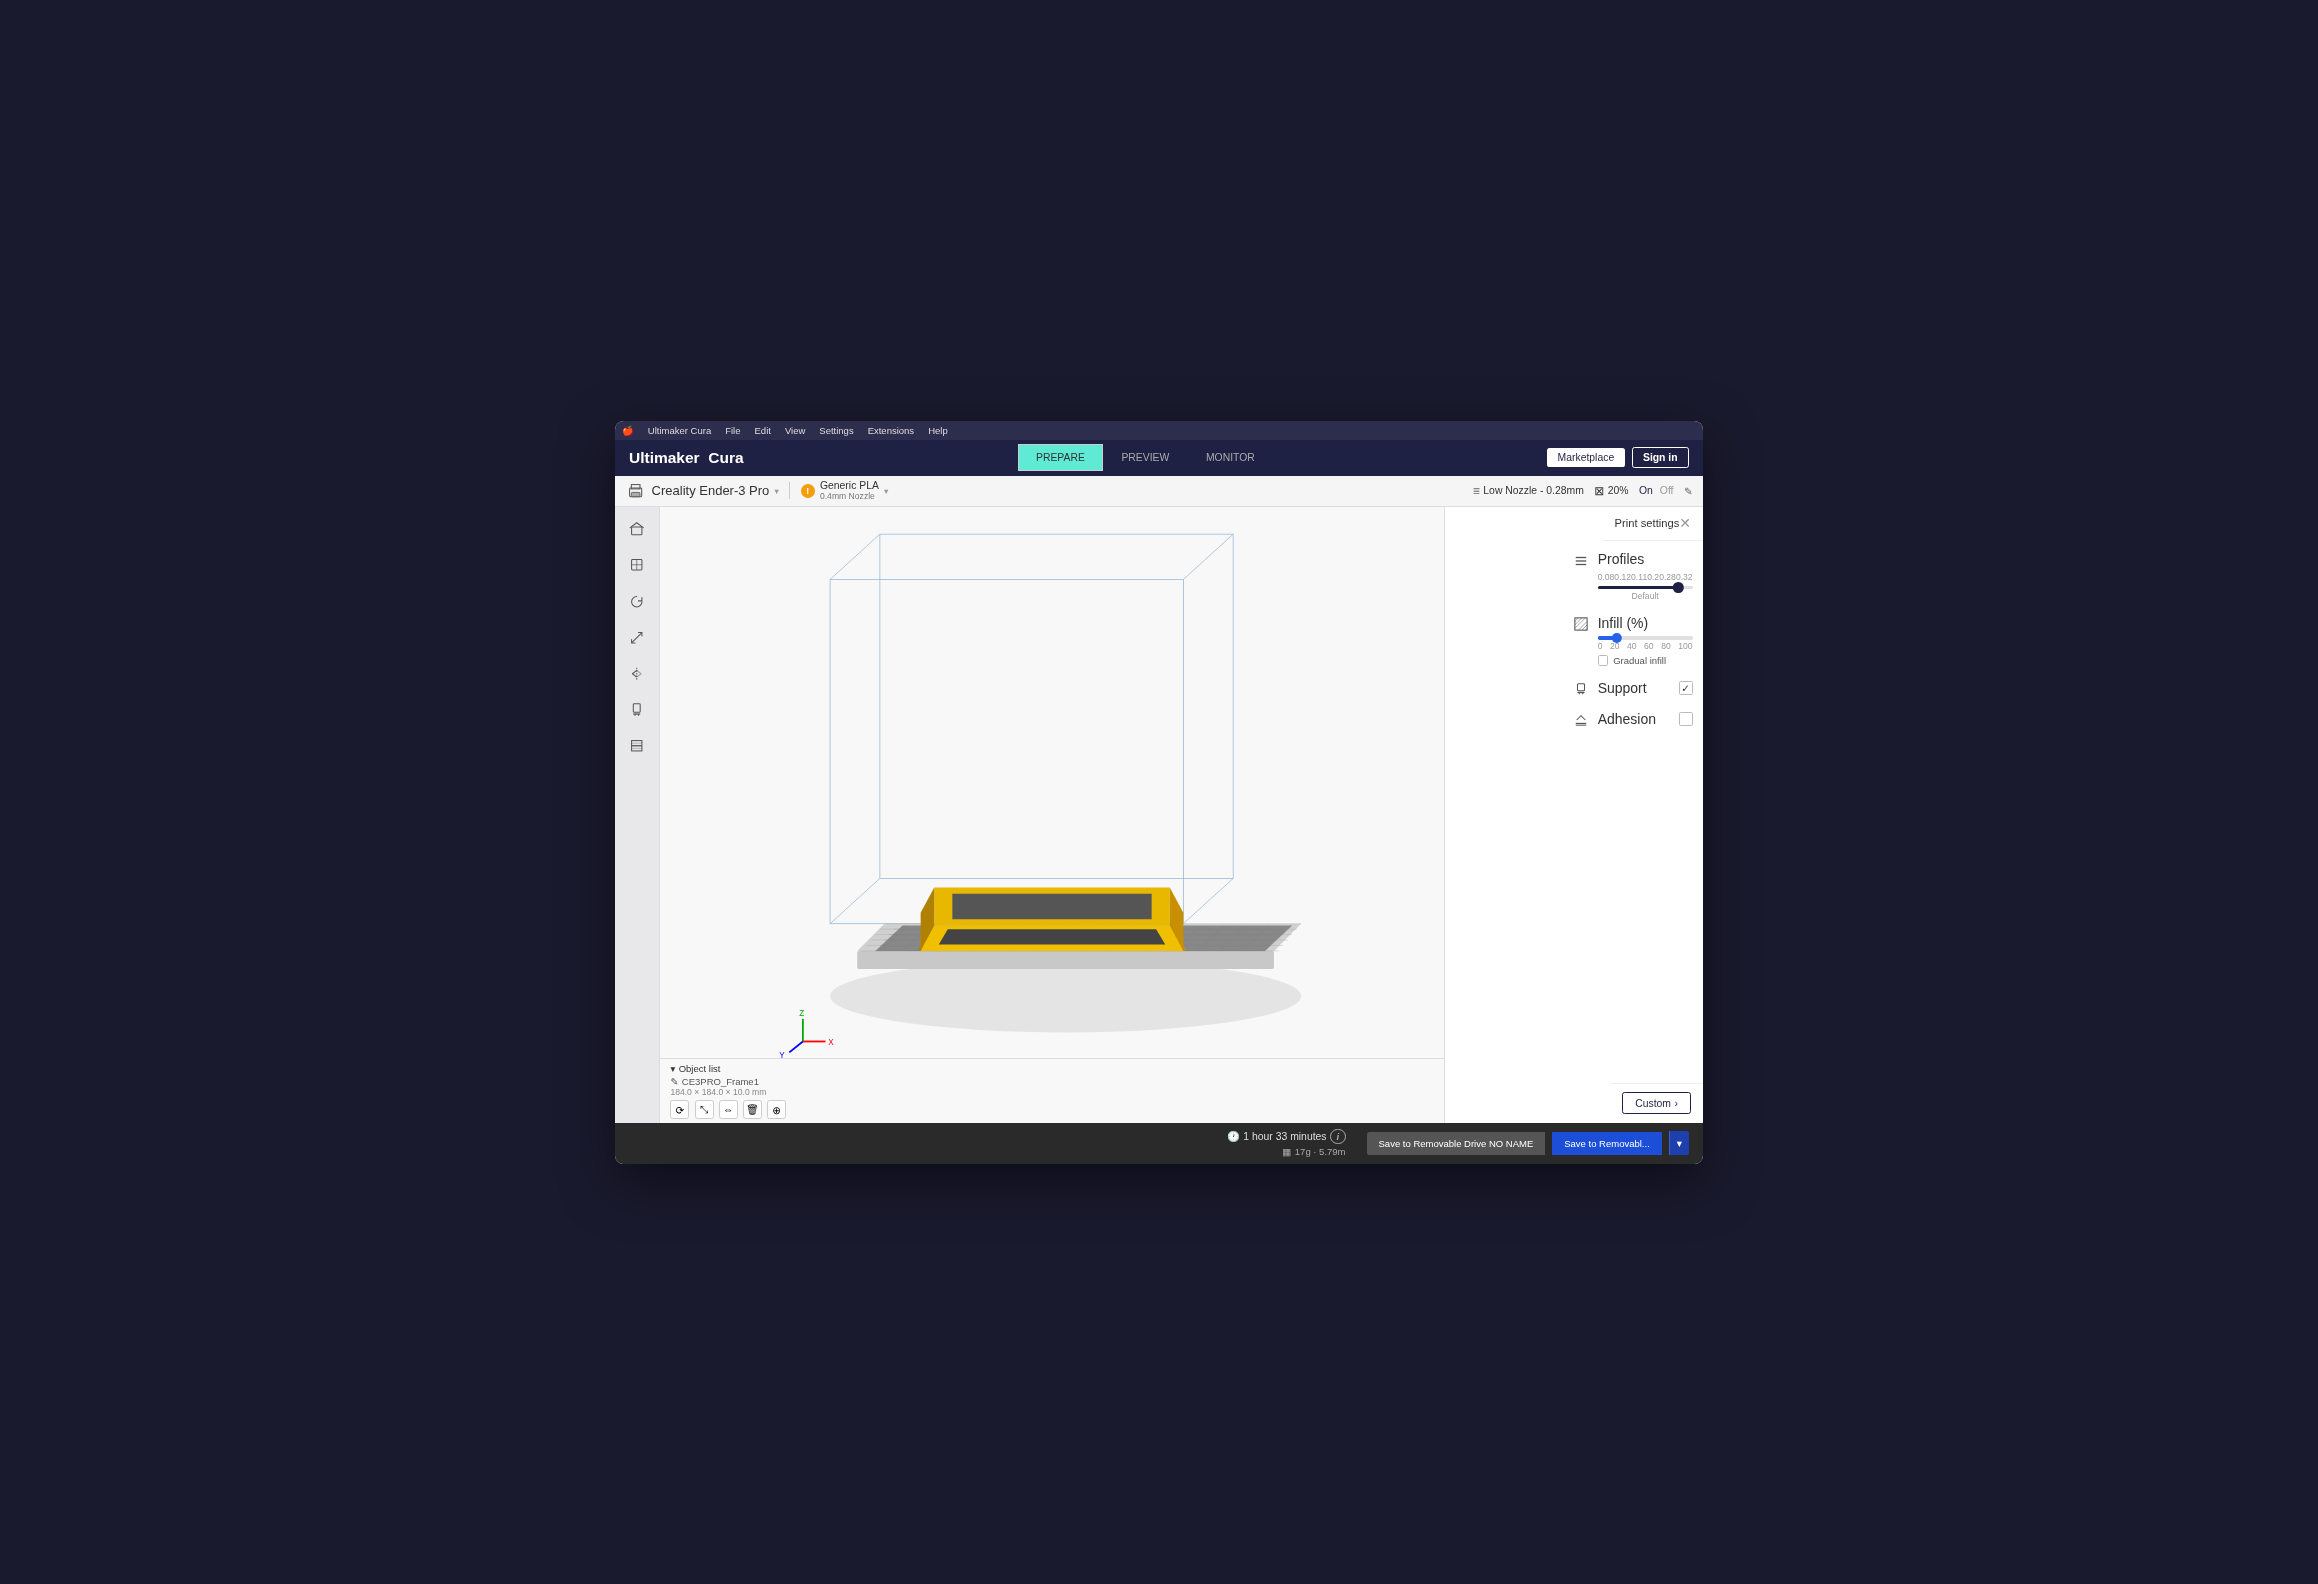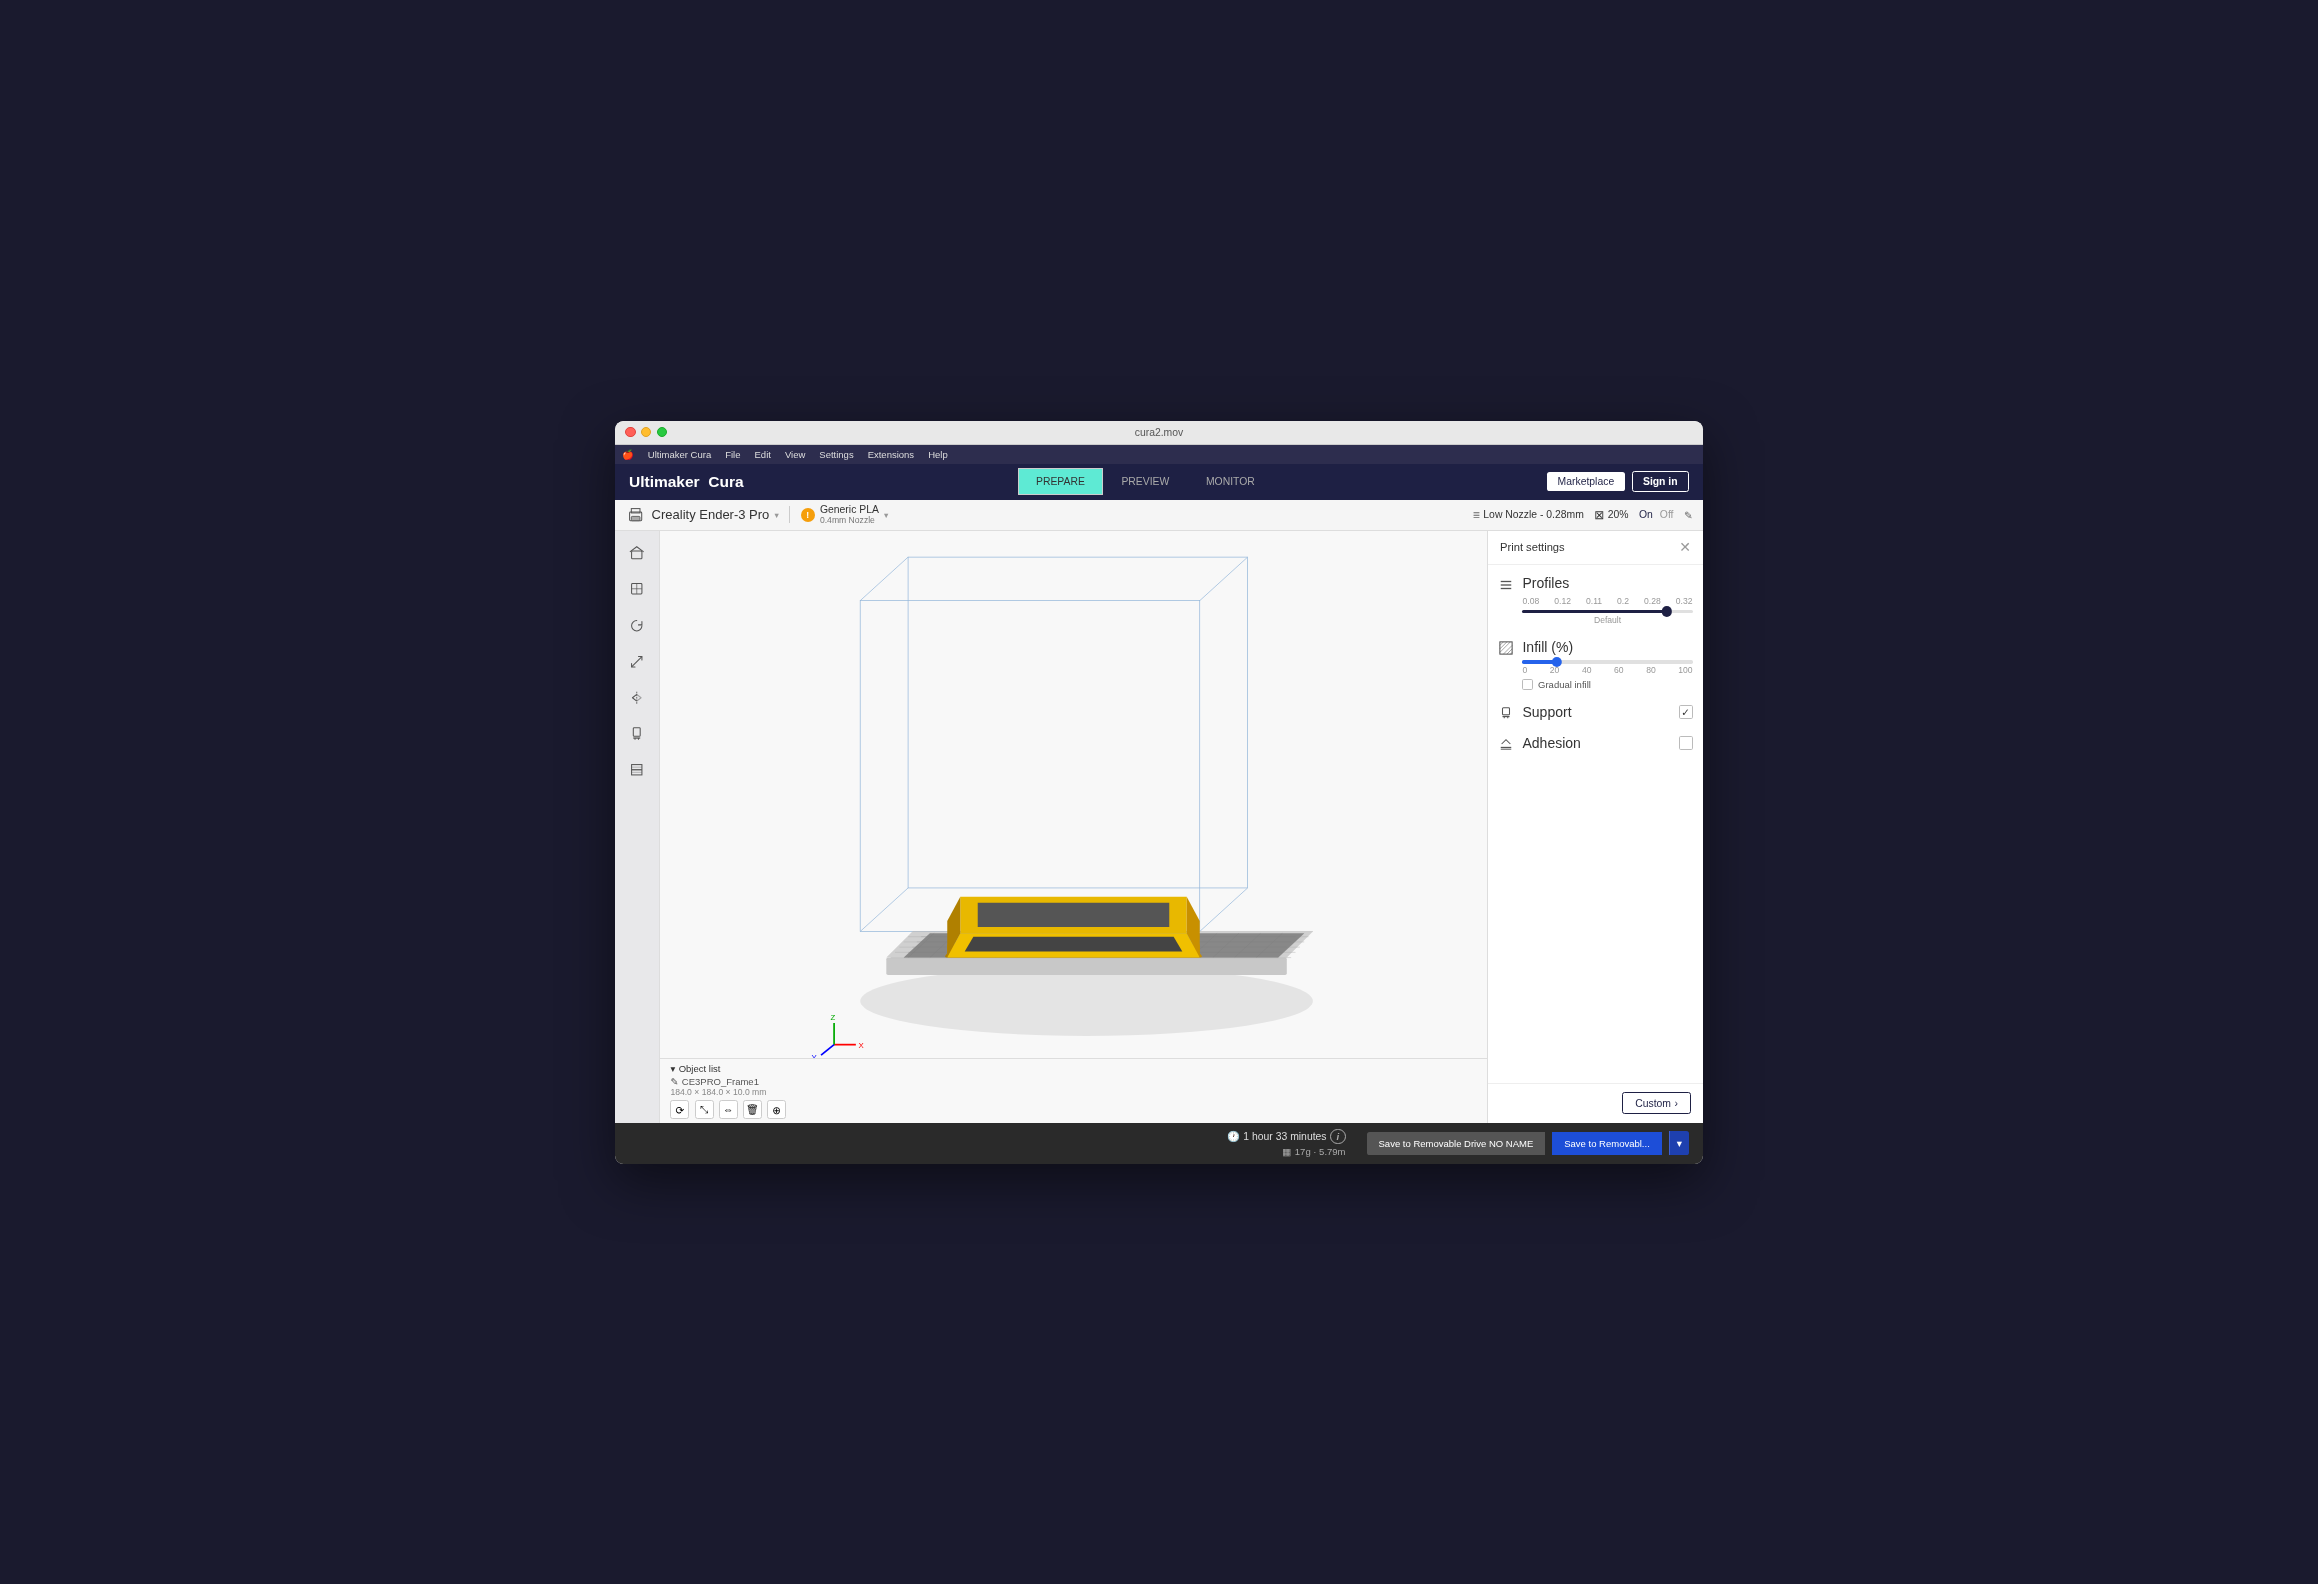--- a/index.html
+++ b/index.html
@@ -265,25 +265,26 @@
       border-radius: 2.6px;
       cursor: pointer;
       display: flex;
       align-items: center;
       justify-content: center;
       font-size: 10.4px;
     }
 
     
     .right-panel {
-      width: 216px;
+      width: 259px;
       background: white;
       border-left: 0.9px solid #ddd;
       display: flex;
       flex-direction: column;
+      align-items: flex-end;
     }
     .panel-header {
       display: flex;
       align-items: center;
       justify-content: space-between;
       padding: 8.6px 12px;
       border-bottom: 0.9px solid #eee;
       font-size: 11.2px;
       font-weight: 500;
       color: #333;
@@ -524,28 +525,20 @@
     .scene-svg {
       width: 100%;
       height: 100%;
     }
   </style>
 </head>
 <body>
 
 <div class="window-container">
 
-  <div class="title-bar">
-    <div class="title-bar-buttons">
-      <div class="tb-btn tb-close"></div>
-      <div class="tb-btn tb-min"></div>
-      <div class="tb-btn tb-max"></div>
-    </div>
-    <div class="title-bar-title">cura2.mov</div>
-  </div>
 
   <div class="menu-bar">
     <span>🍎</span>
     <span>Ultimaker Cura</span>
     <span>File</span>
     <span>Edit</span>
     <span>View</span>
     <span>Settings</span>
     <span>Extensions</span>
     <span>Help</span>

